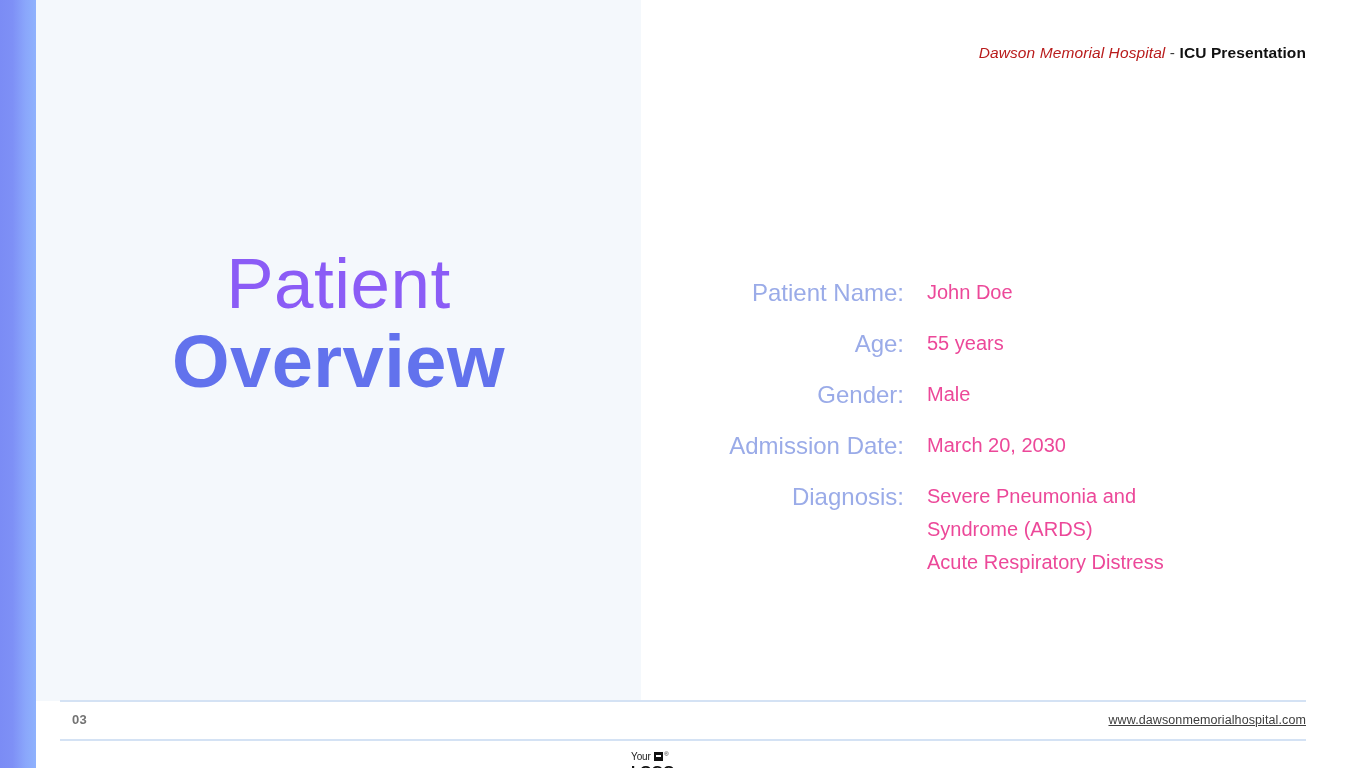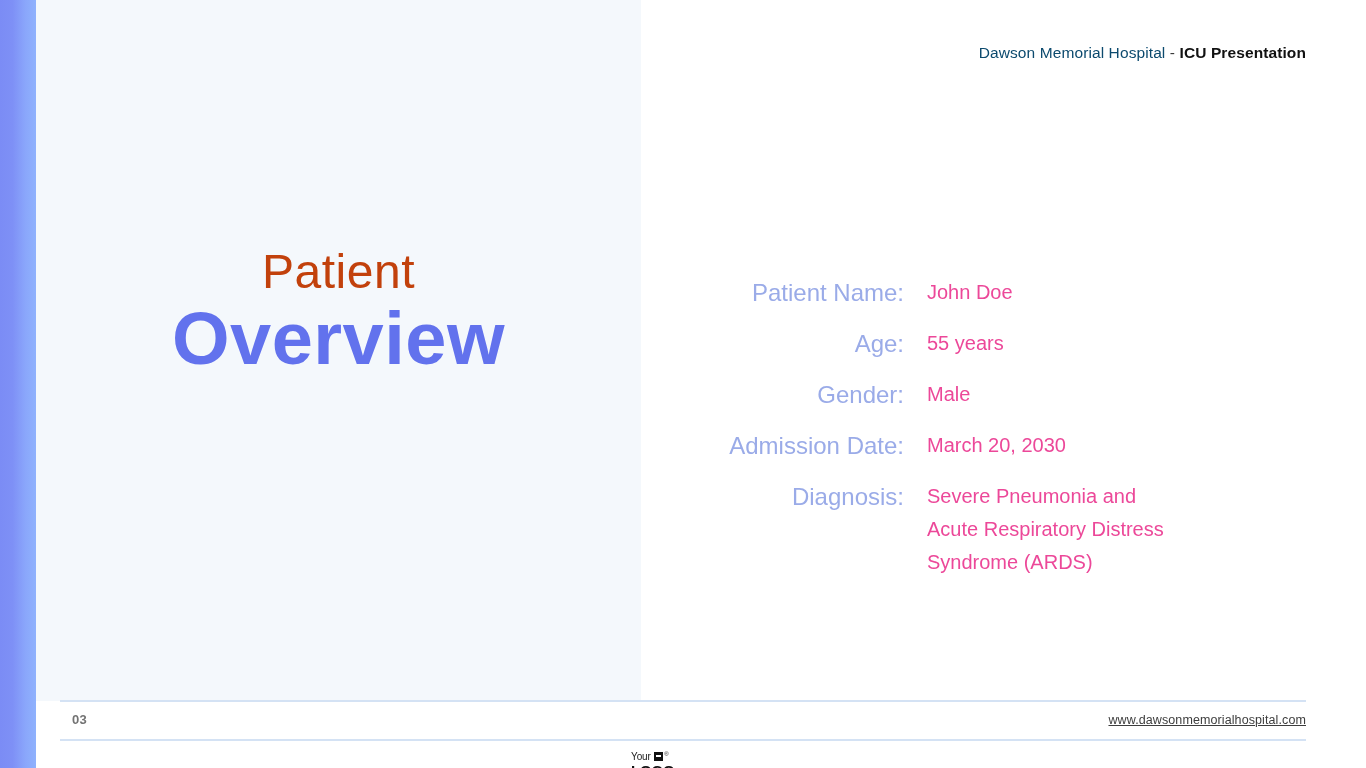--- a/index.html
+++ b/index.html
@@ -47,21 +47,22 @@
     position: absolute;
     right: 60px;
     top: 44px;
     font-size: 15.5px;
     letter-spacing: 0.1px;
     white-space: nowrap;
     color: #3a3a3a;
   }
   .header .brand {
     font-weight: 400;
-    color: #0c4a6e;
+    color: #b91c1c;
+    font-style: italic;
   }
   .header .sep {
     font-weight: 400;
     color: #3c3c3c;
   }
   .header .doc {
     font-weight: bold;
     color: #111111;
   }
 
@@ -69,23 +70,23 @@
   .title-block {
     position: absolute;
     left: 36px;
     top: 248px;
     width: 605px;
     text-align: center;
     line-height: 1.02;
   }
   .title-line1 {
     display: block;
-    font-size: 48px;
+    font-size: 71px;
     font-weight: 300;
-    color: #c2410c;
+    color: #8b5cf6;
     letter-spacing: 0.5px;
   }
   .title-line2 {
     display: block;
     font-size: 74px;
     font-weight: bold;
     color: #6272ed;
     letter-spacing: 0.5px;
     margin-top: 4px;
   }
@@ -254,22 +255,22 @@
       <div class="detail-label">Admission Date:</div>
       <div class="detail-value">
         <span class="vline">March 20, 2030</span>
       </div>
     </div>
 
     <div class="detail-row">
       <div class="detail-label">Diagnosis:</div>
       <div class="detail-value">
         <span class="vline">Severe Pneumonia and</span>
+        <span class="vline">Syndrome (ARDS)</span>
         <span class="vline">Acute Respiratory Distress</span>
-        <span class="vline">Syndrome (ARDS)</span>
       </div>
     </div>
 
   </div>
 
   <div class="footer-rule top"></div>
   <div class="footer-rule bottom"></div>
 
   <div class="page-number">03</div>
 

